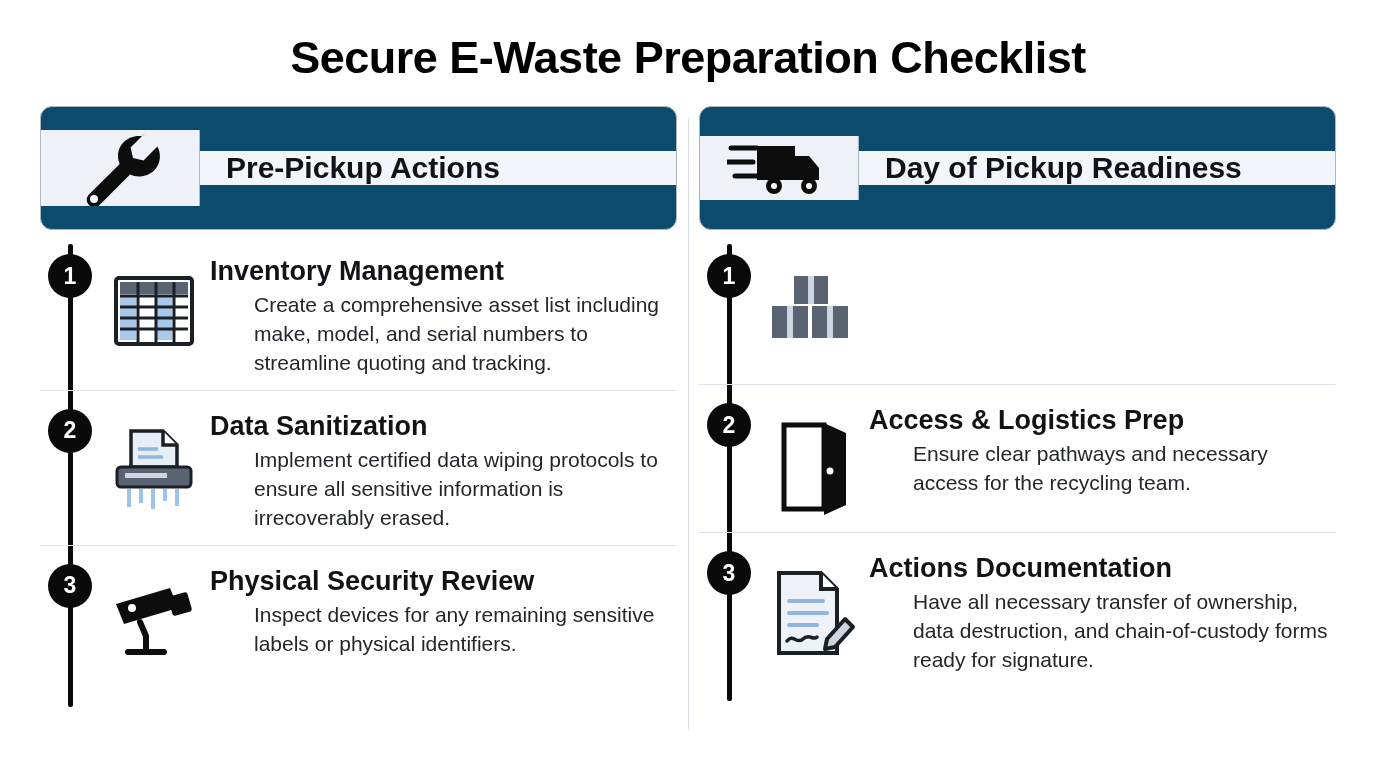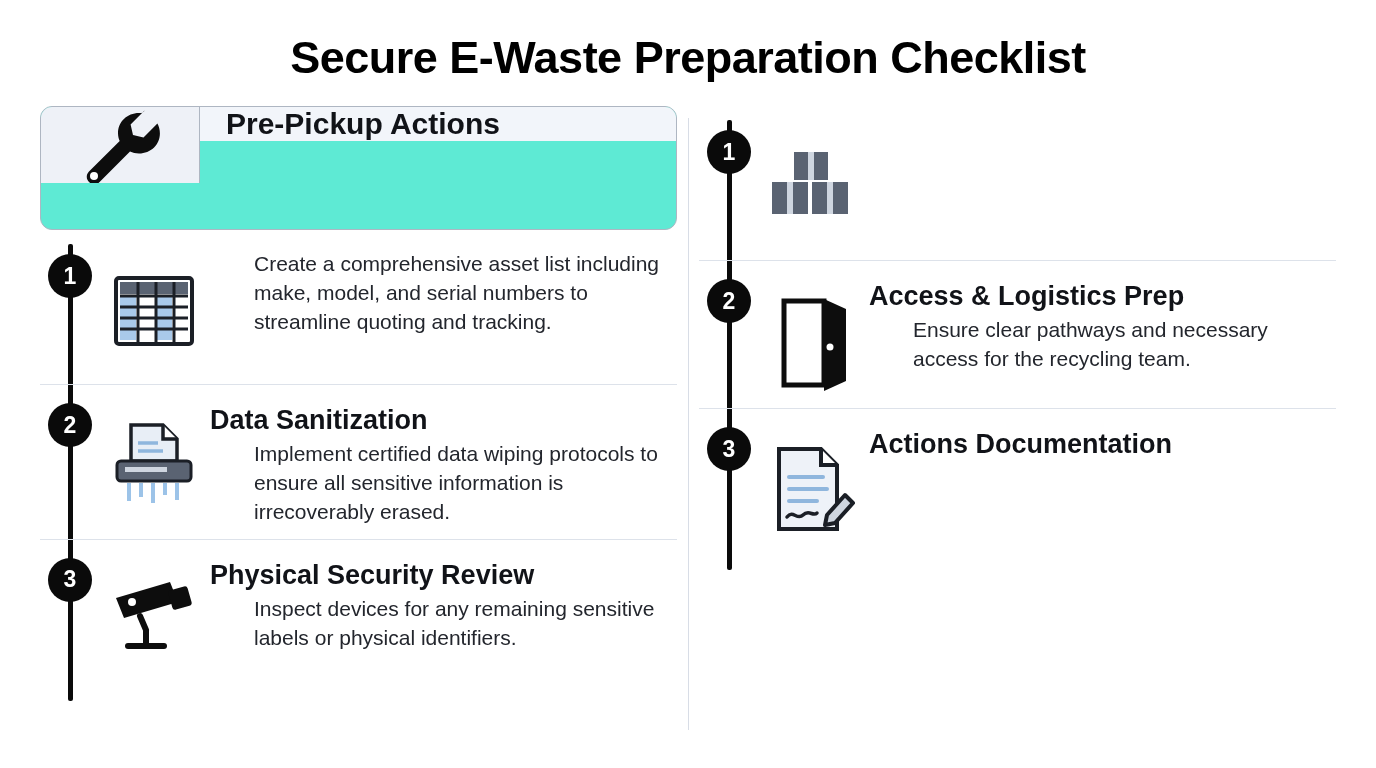--- a/index.html
+++ b/index.html
@@ -43,24 +43,24 @@
   .col-divider {
     position: absolute;
     left: 688px;
     top: 118px;
     width: 1px;
     height: 612px;
     background: #d8dde6;
   }
   .header-card {
     display: flex;
-    align-items: flex-start;
+    align-items: center;
     border: 1.6px solid #aeb6c2;
     border-radius: 12px;
-    background: #5eead4;
+    background: #0c4a6e;
     height: 122px;
     overflow: hidden;
   }
   .header-icon {
     width: 158px;
     display: flex;
     align-items: center;
     justify-content: center;
     border-right: 1.6px solid #aeb6c2;
     background: #eef1f7;
@@ -182,20 +182,21 @@
                 <line x1="8" y1="35" x2="76" y2="35"></line>
                 <line x1="8" y1="46" x2="76" y2="46"></line>
                 <line x1="8" y1="57" x2="76" y2="57"></line>
                 <line x1="26" y1="10" x2="26" y2="70"></line>
                 <line x1="44" y1="10" x2="44" y2="70"></line>
                 <line x1="62" y1="10" x2="62" y2="70"></line>
               </g>
             </svg>
           </div>
           <div class="step-text">
+            <div class="step-title">Inventory Management</div>
             <div class="step-desc">Create a comprehensive asset list including make, model, and serial numbers to streamline quoting and tracking.</div>
           </div>
         </div>
 
         <div class="step">
           <div class="step-badge">2</div>
           <div class="step-icon">
             <svg width="86" height="84" viewBox="0 0 86 84" aria-hidden="true">
               <path d="M20 4h32l14 14v22H20z" fill="#e8eef6" stroke="#1b1f26" stroke-width="3.5"></path>
               <path d="M52 4v14h14" fill="#ffffff" stroke="#1b1f26" stroke-width="3.5"></path>
@@ -234,20 +235,38 @@
           </div>
           <div class="step-text">
             <div class="step-title">Physical Security Review</div>
             <div class="step-desc">Inspect devices for any remaining sensitive labels or physical identifiers.</div>
           </div>
         </div>
       </div>
     </div>
 
     <div class="column right">
+      <div class="header-card">
+        <div class="header-icon">
+          <svg width="104" height="64" viewBox="0 0 104 64" aria-hidden="true">
+            <g stroke="#0d0d0d" stroke-width="5" stroke-linecap="round">
+              <line x1="4" y1="12" x2="30" y2="12"></line>
+              <line x1="0" y1="26" x2="26" y2="26"></line>
+              <line x1="8" y1="40" x2="30" y2="40"></line>
+            </g>
+            <path d="M30 10h38v34H30z" fill="#0d0d0d"></path>
+            <path d="M68 20h14l10 12v12H68z" fill="#0d0d0d"></path>
+            <circle cx="47" cy="50" r="8" fill="#0d0d0d"></circle>
+            <circle cx="47" cy="50" r="3" fill="#ffffff"></circle>
+            <circle cx="82" cy="50" r="8" fill="#0d0d0d"></circle>
+            <circle cx="82" cy="50" r="3" fill="#ffffff"></circle>
+          </svg>
+        </div>
+        <div class="header-label">Day of Pickup Readiness</div>
+      </div>
 
       <div class="timeline">
         <div class="spine"></div>
 
         <div class="step">
           <div class="step-badge">1</div>
           <div class="step-icon">
             <svg width="90" height="74" viewBox="0 0 90 74" aria-hidden="true">
               <rect x="26" y="4" width="34" height="28" fill="#5a6372"></rect>
               <rect x="40" y="4" width="6" height="28" fill="#cfd6e0"></rect>
@@ -284,19 +303,20 @@
                 <line x1="20" y1="32" x2="54" y2="32"></line>
                 <line x1="20" y1="44" x2="58" y2="44"></line>
                 <line x1="20" y1="56" x2="48" y2="56"></line>
               </g>
               <path d="M18 72c6-8 10 4 16-2s10 2 14-2" fill="none" stroke="#1b1f26" stroke-width="3.5" stroke-linecap="round"></path>
               <path d="M58 70l18-20 8 8-18 20-10 2z" fill="#cfd6e0" stroke="#1b1f26" stroke-width="4" stroke-linejoin="round"></path>
             </svg>
           </div>
           <div class="step-text">
             <div class="step-title">Actions Documentation</div>
+            <div class="step-desc">Have all necessary transfer of ownership, data destruction, and chain-of-custody forms ready for signature.</div>
           </div>
         </div>
       </div>
     </div>
 
   </div>
 </div>
 
 </body></html>

